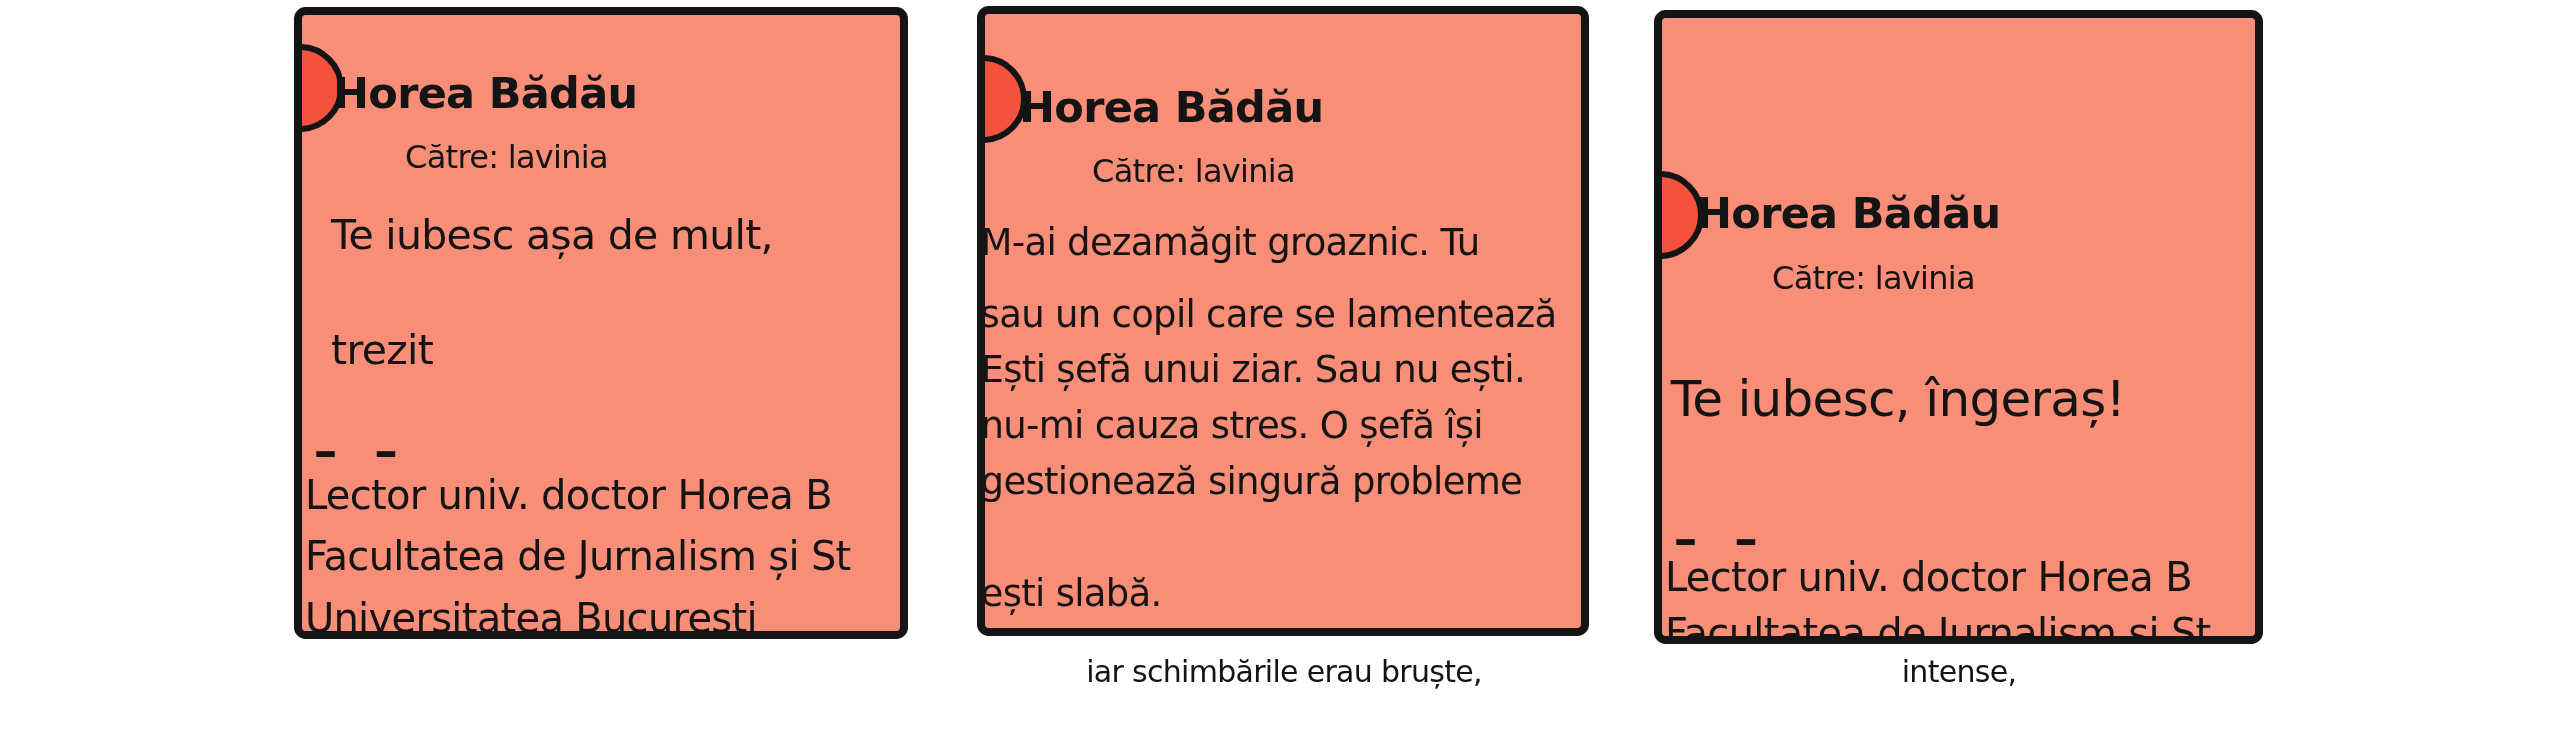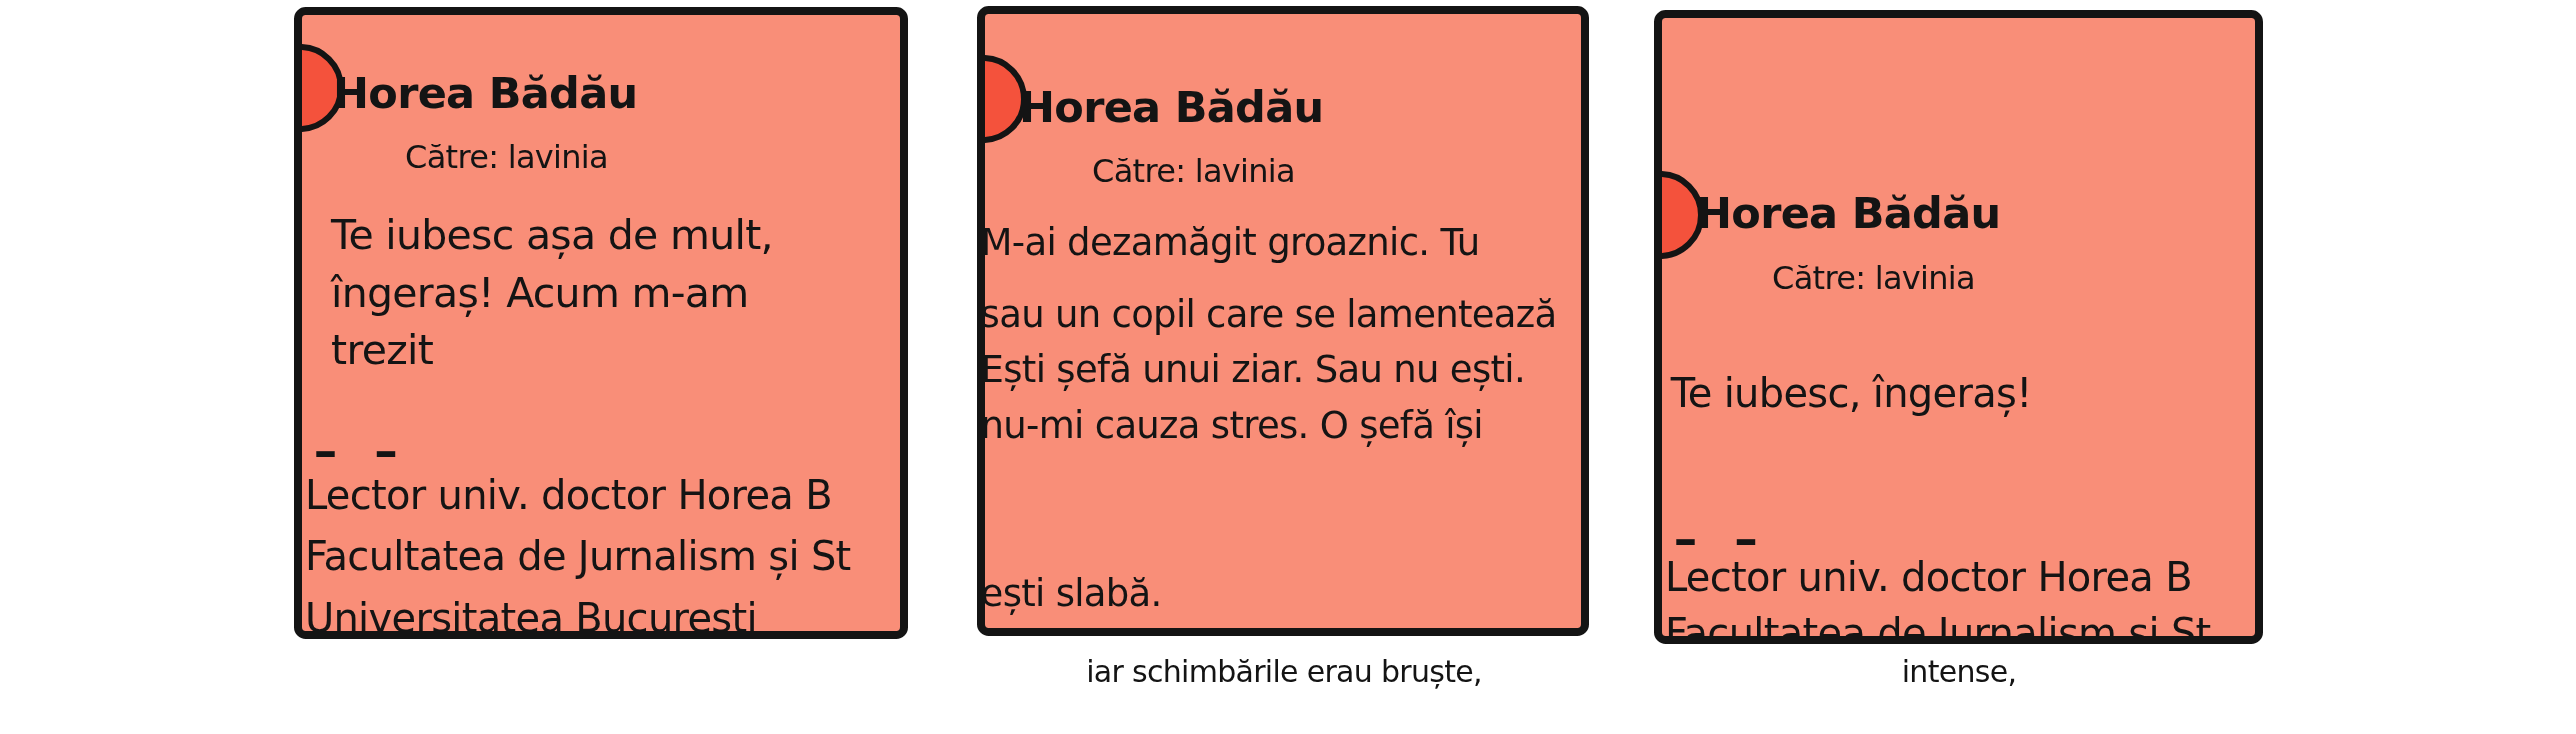--- a/index.html
+++ b/index.html
@@ -59,21 +59,21 @@
     letter-spacing:-0.7px;
     font-weight:400;
     margin-top:23px;
   }
   .p1 .body-line{left:29px;font-size:41px;}
   .p1 .bl0{top:173px;} .p1 .bl1{top:231px;} .p1 .bl2{top:288px;}
   .p2 .body-line{left:-4.4px;font-size:37px;}
   .p2 .bl0{top:184px;} .p2 .bl1{top:256px;} .p2 .bl2{top:311px;}
   .p2 .bl3{top:367px;} .p2 .bl4{top:423px;} .p2 .bl5{top:479px;}
   .p2 .bl6{top:535px;}
-  .p3 .body-line{left:8.8px;font-size:40px;}
+  .p3 .body-line{left:8.8px;font-size:50px;}
   .p3 .bl0{top:329px;}
   .divider{
     position:absolute;
     font-size:47px;font-weight:900;
     letter-spacing:10.3px;white-space:nowrap;
   }
   .p1 .divider{left:11.7px;top:408px;}
   .p3 .divider{left:11.7px;top:493px;}
   .sig-line{
     position:absolute;
@@ -100,36 +100,36 @@
 </head>
 <body>
 
 <div class="canvas">
 
   <div class="panel p1">
     <span class="avatar"></span>
     <div class="sender">Horea Bădău</div>
     <div class="to-line">Către: lavinia</div>
     <div class="body-line bl0">Te iubesc așa de mult,</div>
-    <div class="body-line bl1">îngeraș! Acum m-am</div>
     <div class="body-line bl2">trezit</div>
     <div class="divider">– –</div>
     <div class="sig-line sg0">Lector univ. doctor Horea B</div>
     <div class="sig-line sg1">Facultatea de Jurnalism și St</div>
     <div class="sig-line sg2">Universitatea București</div>
   </div>
 
   <div class="panel p2">
     <span class="avatar"></span>
     <div class="sender">Horea Bădău</div>
     <div class="to-line">Către: lavinia</div>
     <div class="body-line bl0">M-ai dezamăgit groaznic. Tu</div>
     <div class="body-line bl1">sau un copil care se lamentează</div>
     <div class="body-line bl2">Ești șefă unui ziar. Sau nu ești.</div>
     <div class="body-line bl3">nu-mi cauza stres. O șefă își</div>
+    <div class="body-line bl4">gestionează singură probleme</div>
     <div class="body-line bl6">ești slabă.</div>
   </div>
 
   <div class="panel p3">
     <span class="avatar"></span>
     <div class="sender">Horea Bădău</div>
     <div class="to-line">Către: lavinia</div>
     <div class="body-line bl0">Te iubesc, îngeraș!</div>
     <div class="divider">– –</div>
     <div class="sig-line sg0">Lector univ. doctor Horea B</div>

